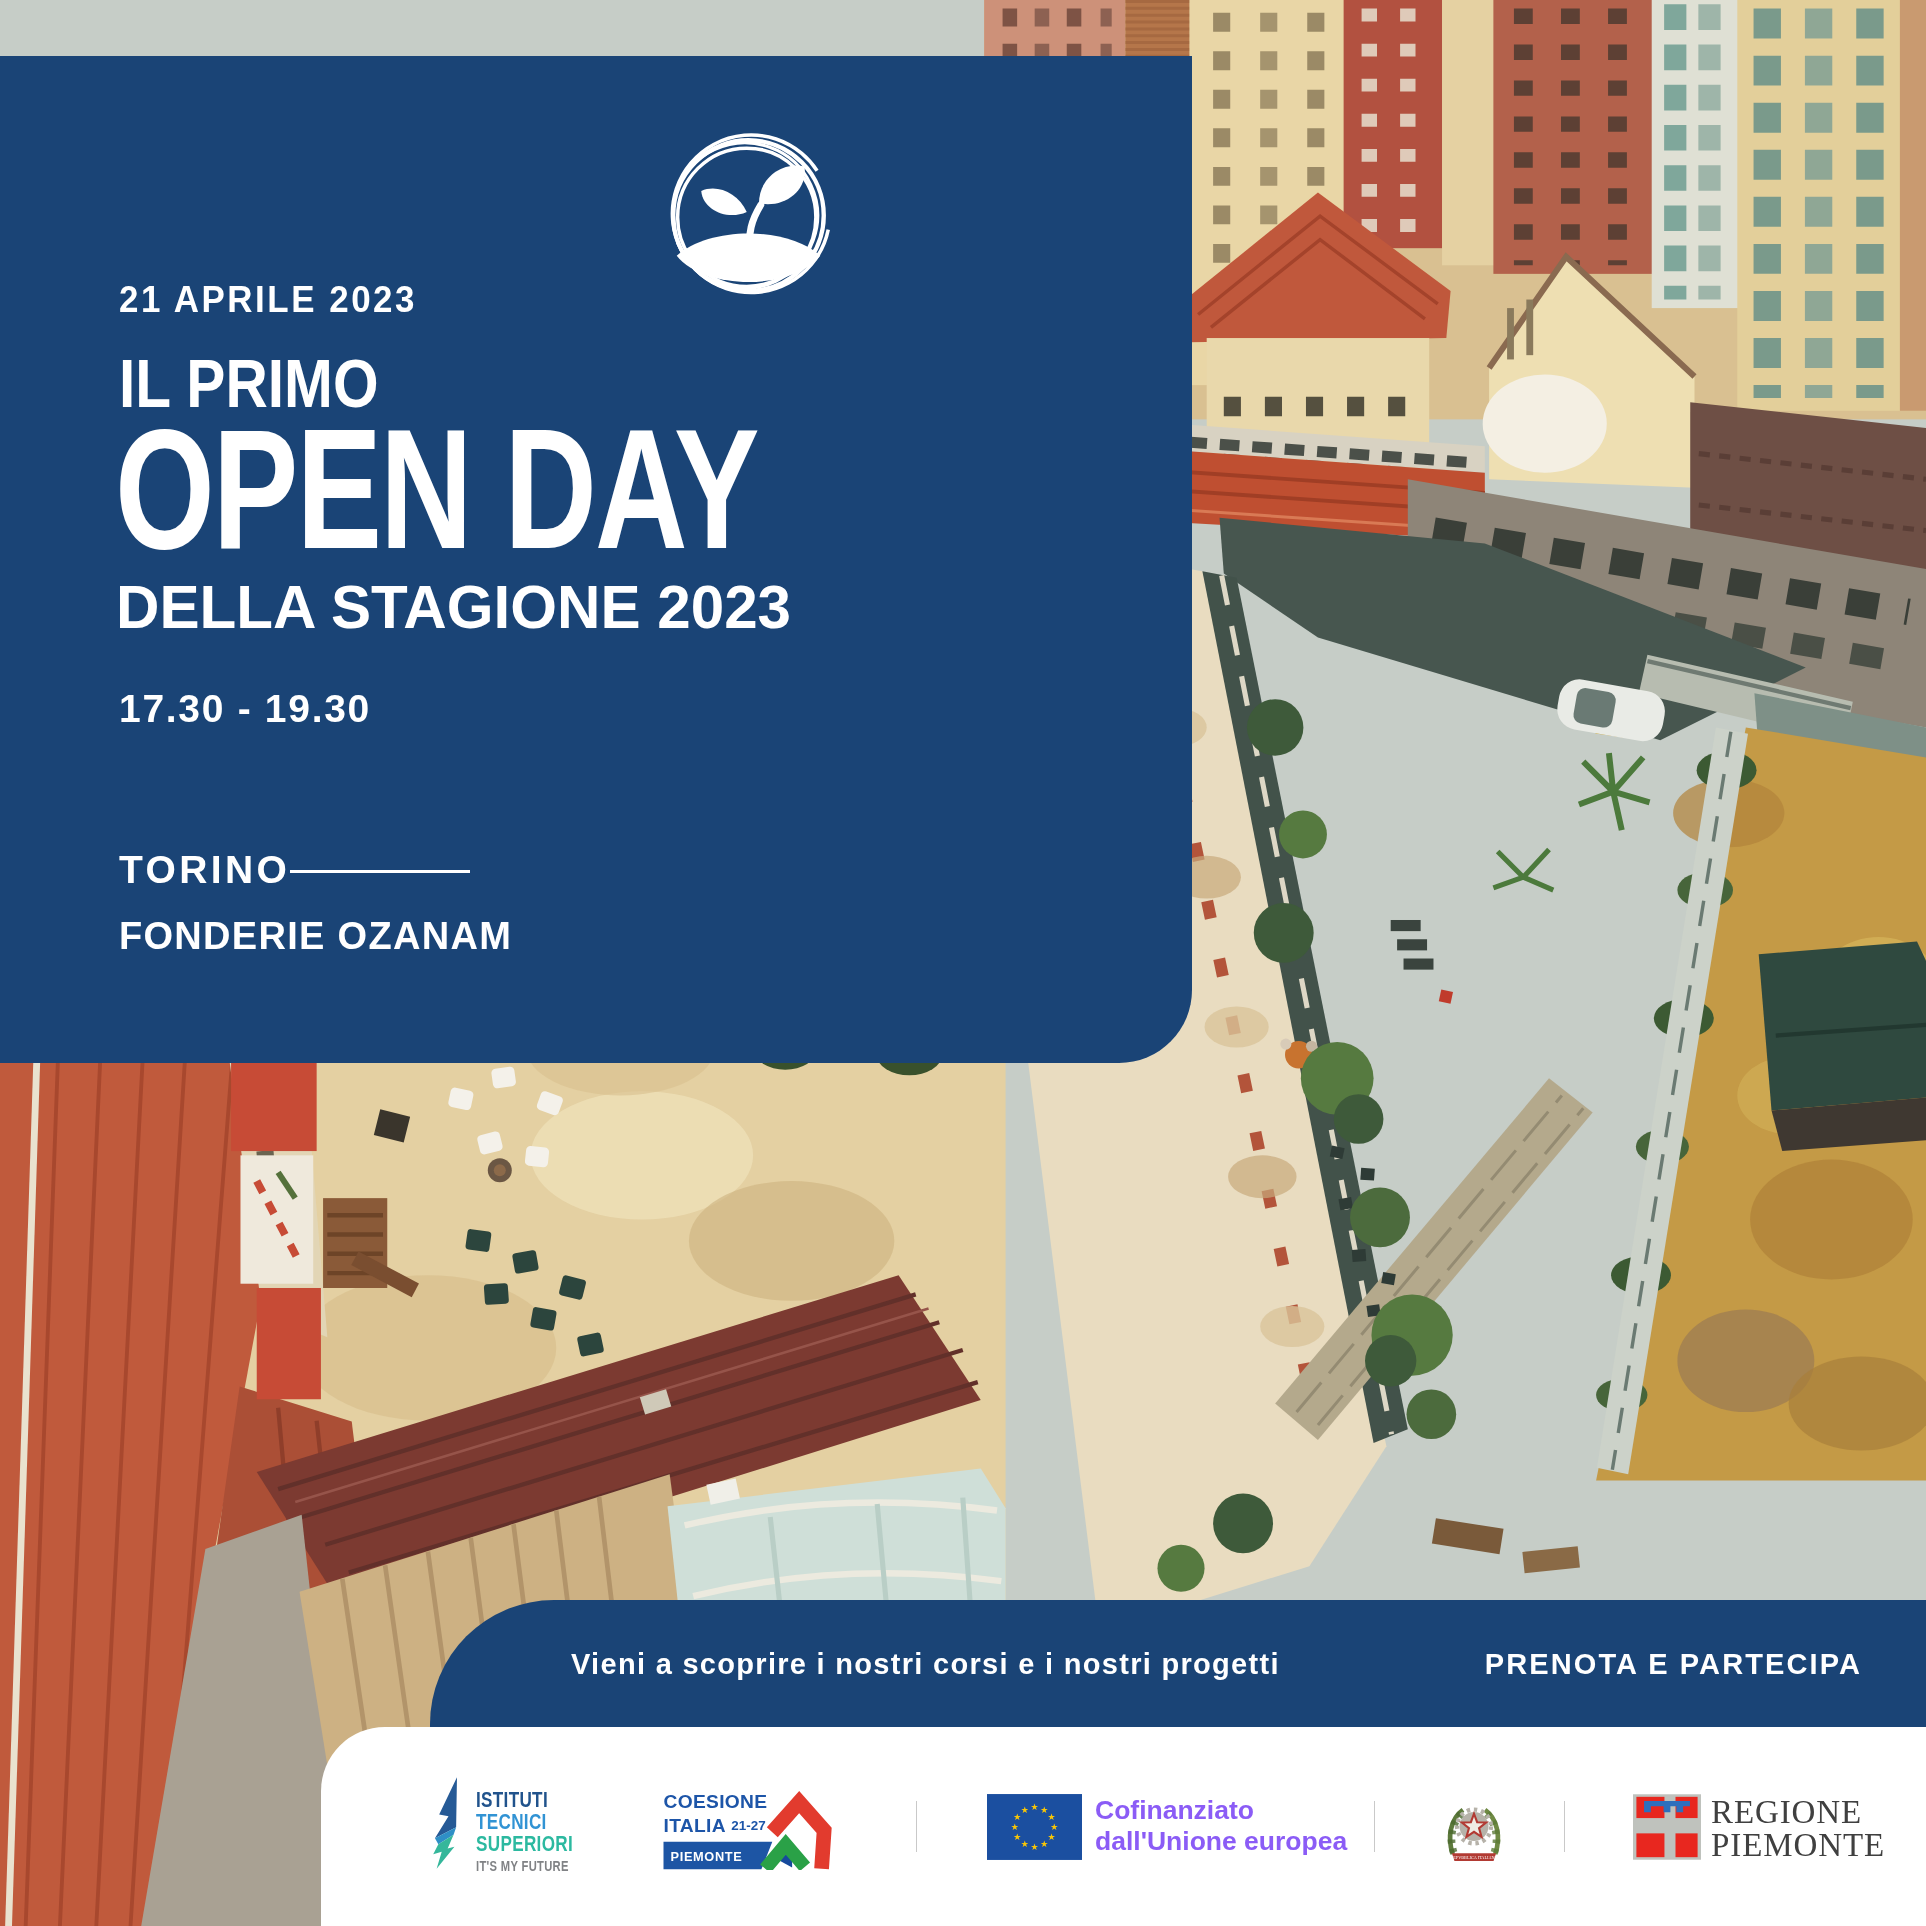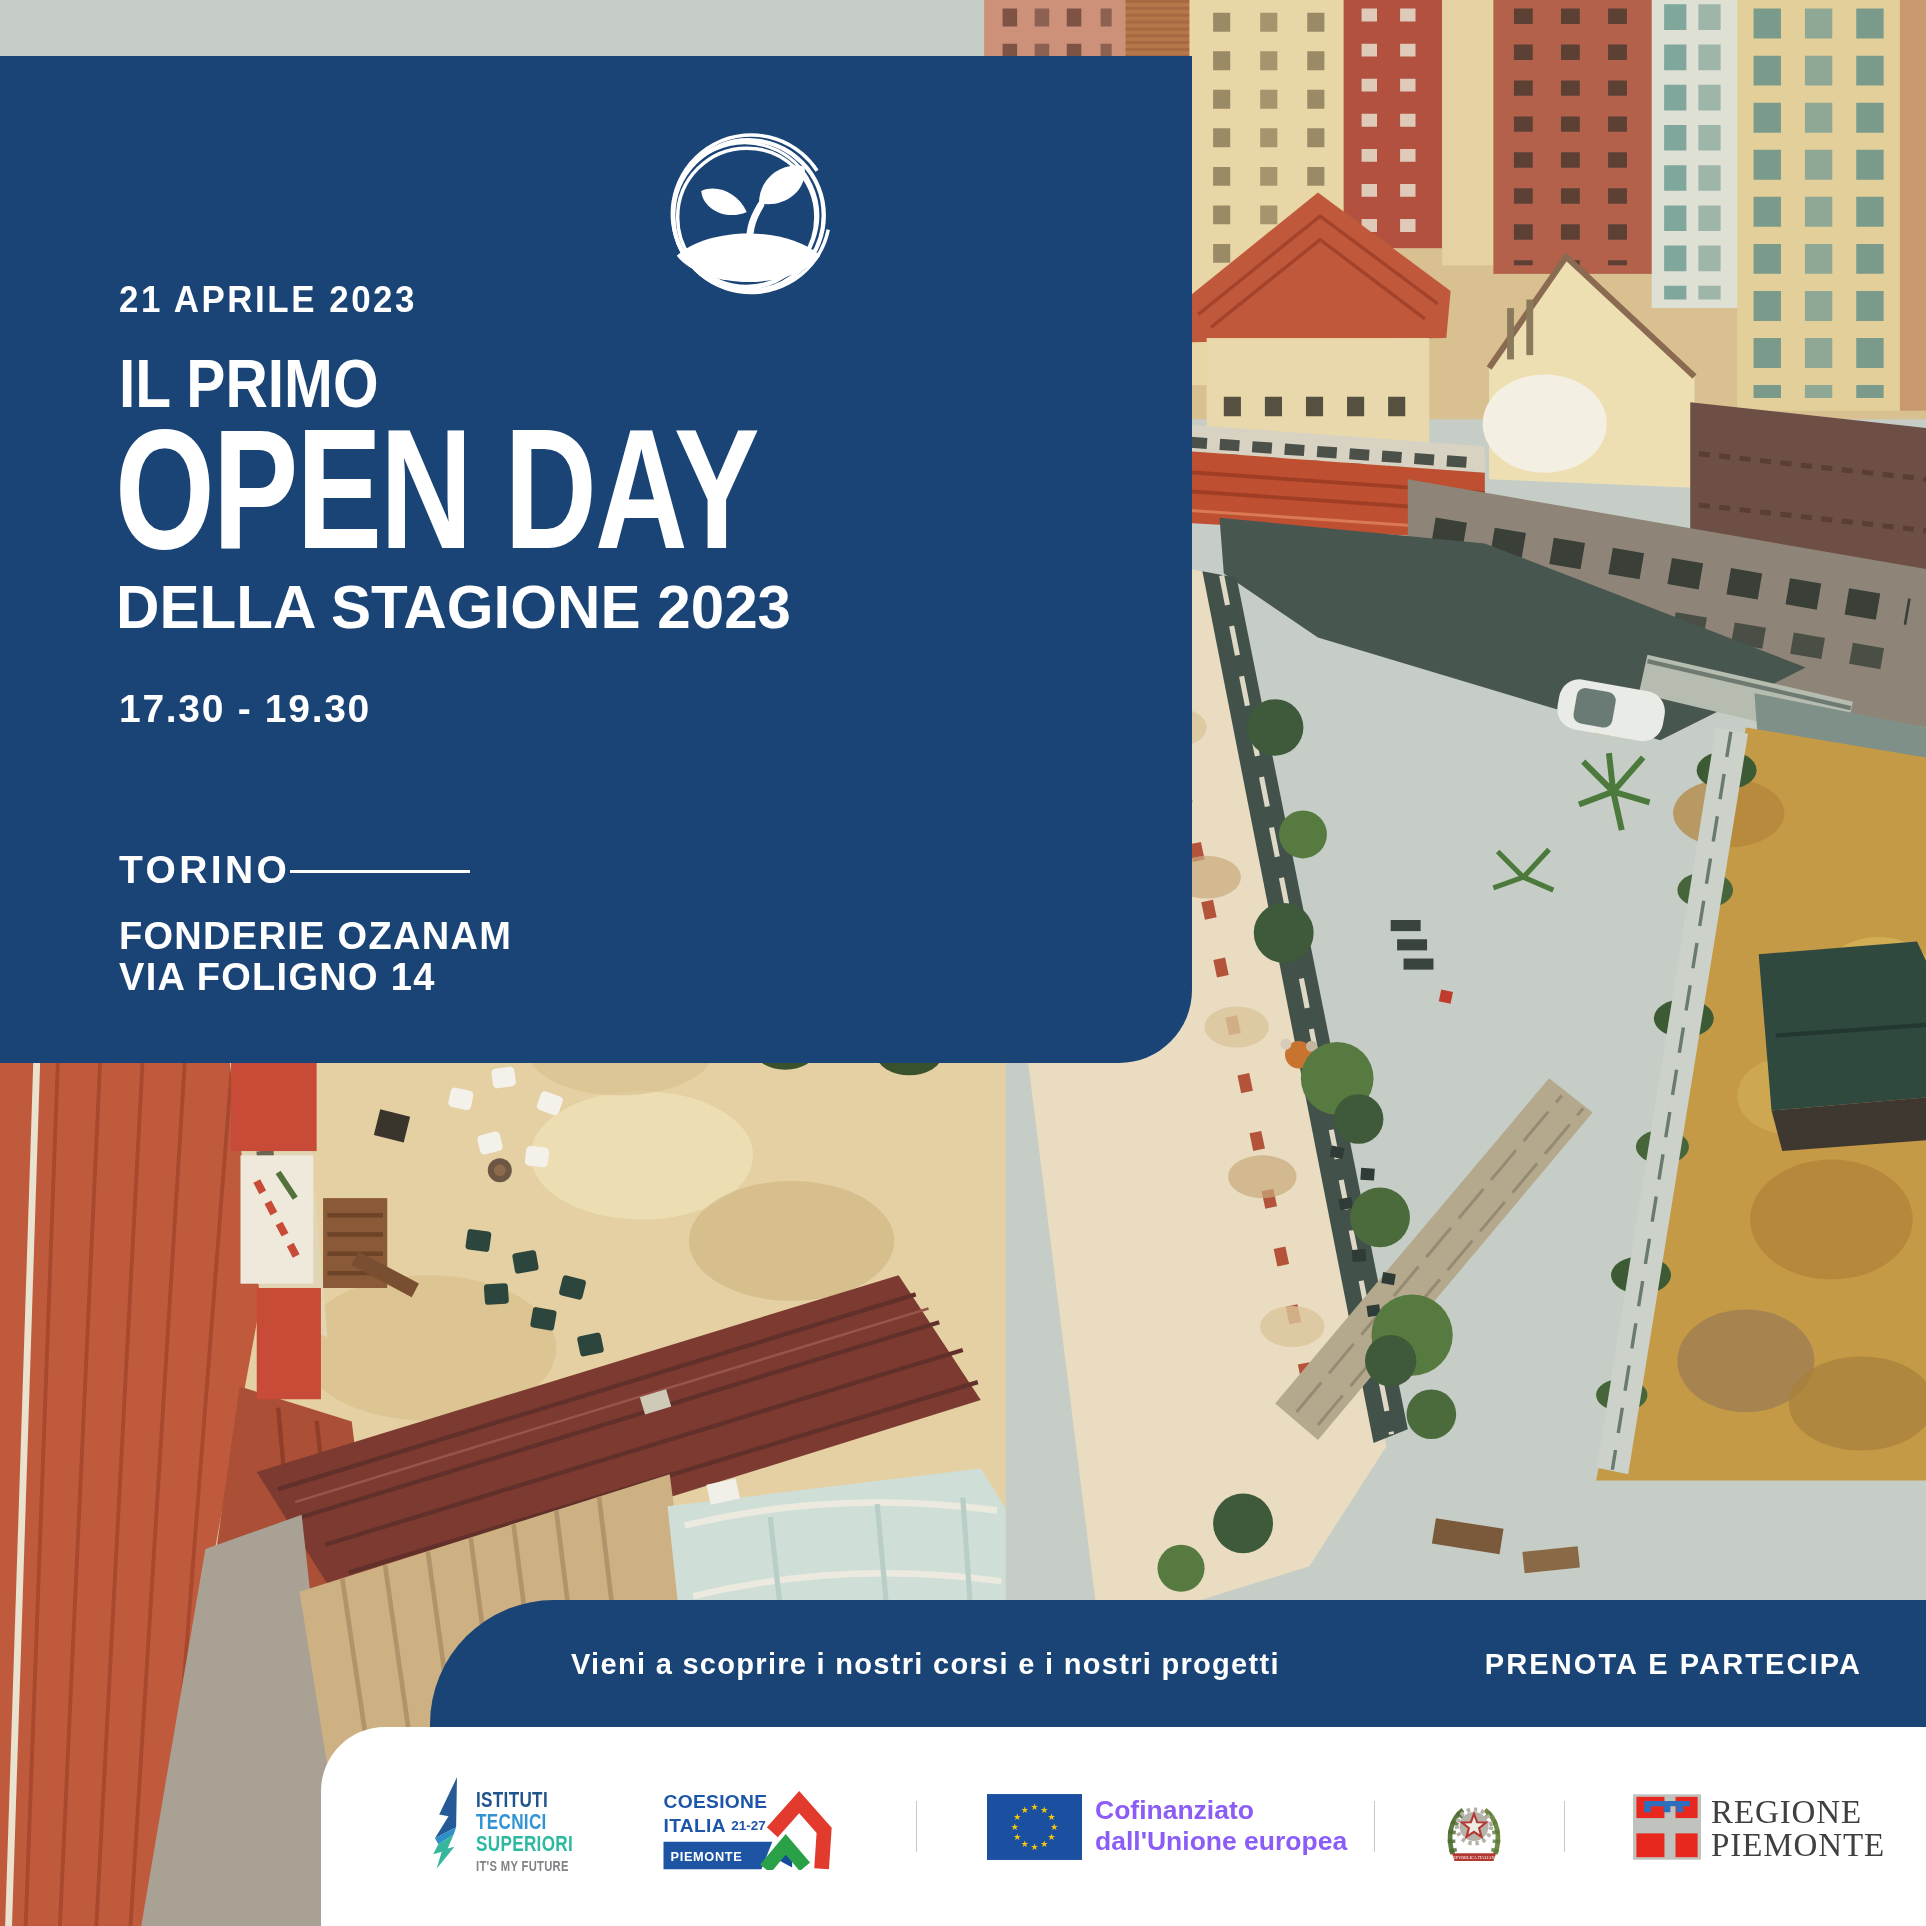--- a/index.html
+++ b/index.html
@@ -322,21 +322,20 @@
     <div class="abs t-intro">IL PRIMO</div>
     <div class="abs t-main">OPEN DAY</div>
     <div class="abs t-sub">DELLA STAGIONE 2023</div>
     <div class="abs t-time">17.30 - 19.30</div>
     <div class="abs city-row">
       <span class="city">TORINO</span>
       <span class="city-line"></span>
     </div>
     <div class="abs venue">
       <div>FONDERIE OZANAM</div>
-      <div>VIA FOLIGNO 14</div>
     </div>
   </div>
 
   <div class="cta-bar">
     <span class="cta-msg">Vieni a scoprire i nostri corsi e i nostri progetti</span>
     <span class="cta-act">PRENOTA E PARTECIPA</span>
   </div>
 
   <div class="footer">
 

